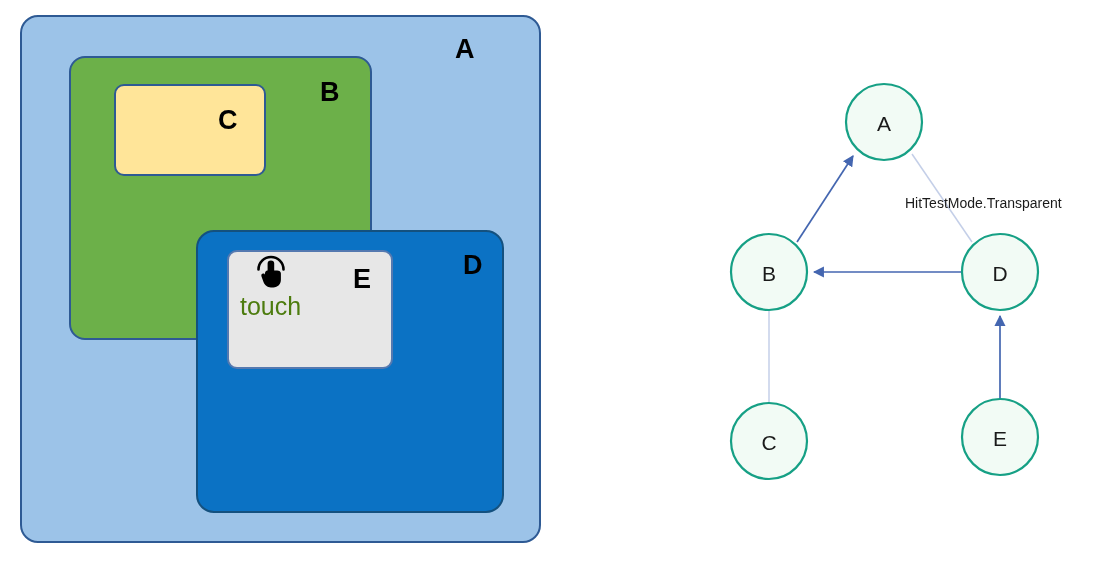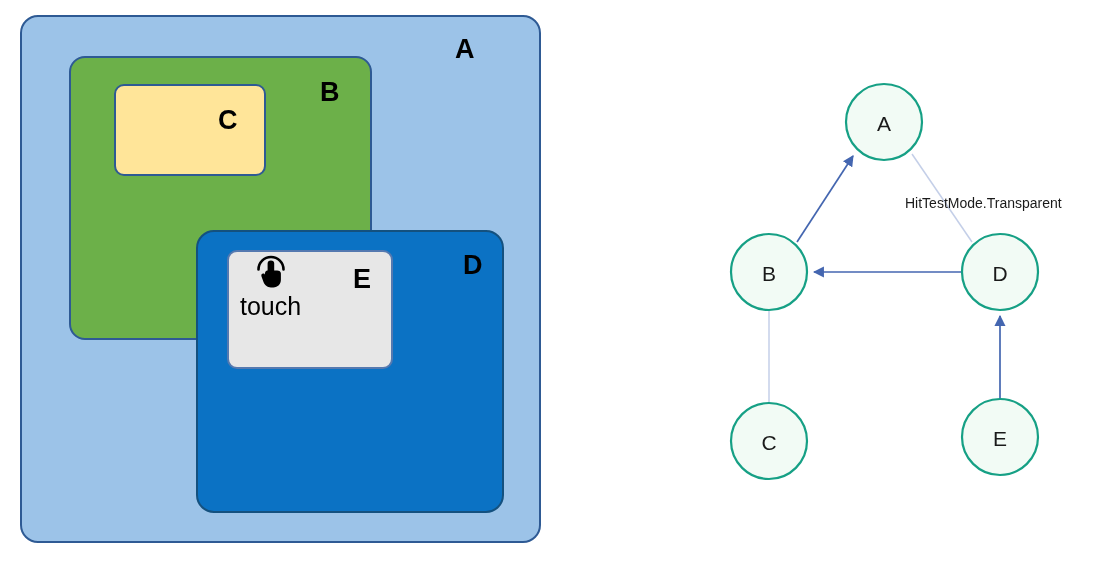--- a/index.html
+++ b/index.html
@@ -81,21 +81,21 @@
     left: 252px;
     top: 252px;
     width: 42px;
     height: 42px;
   }
   #touch-text {
     position: absolute;
     left: 240px;
     top: 293px;
     font-size: 25px;
-    color: #000000;
+    color: #4d7c0f;
     font-weight: normal;
     font-family: "Liberation Sans", sans-serif;
     line-height: 1.1;
   }
 
   
   #graph-svg {
     position: absolute;
     left: 700px;
     top: 60px;

